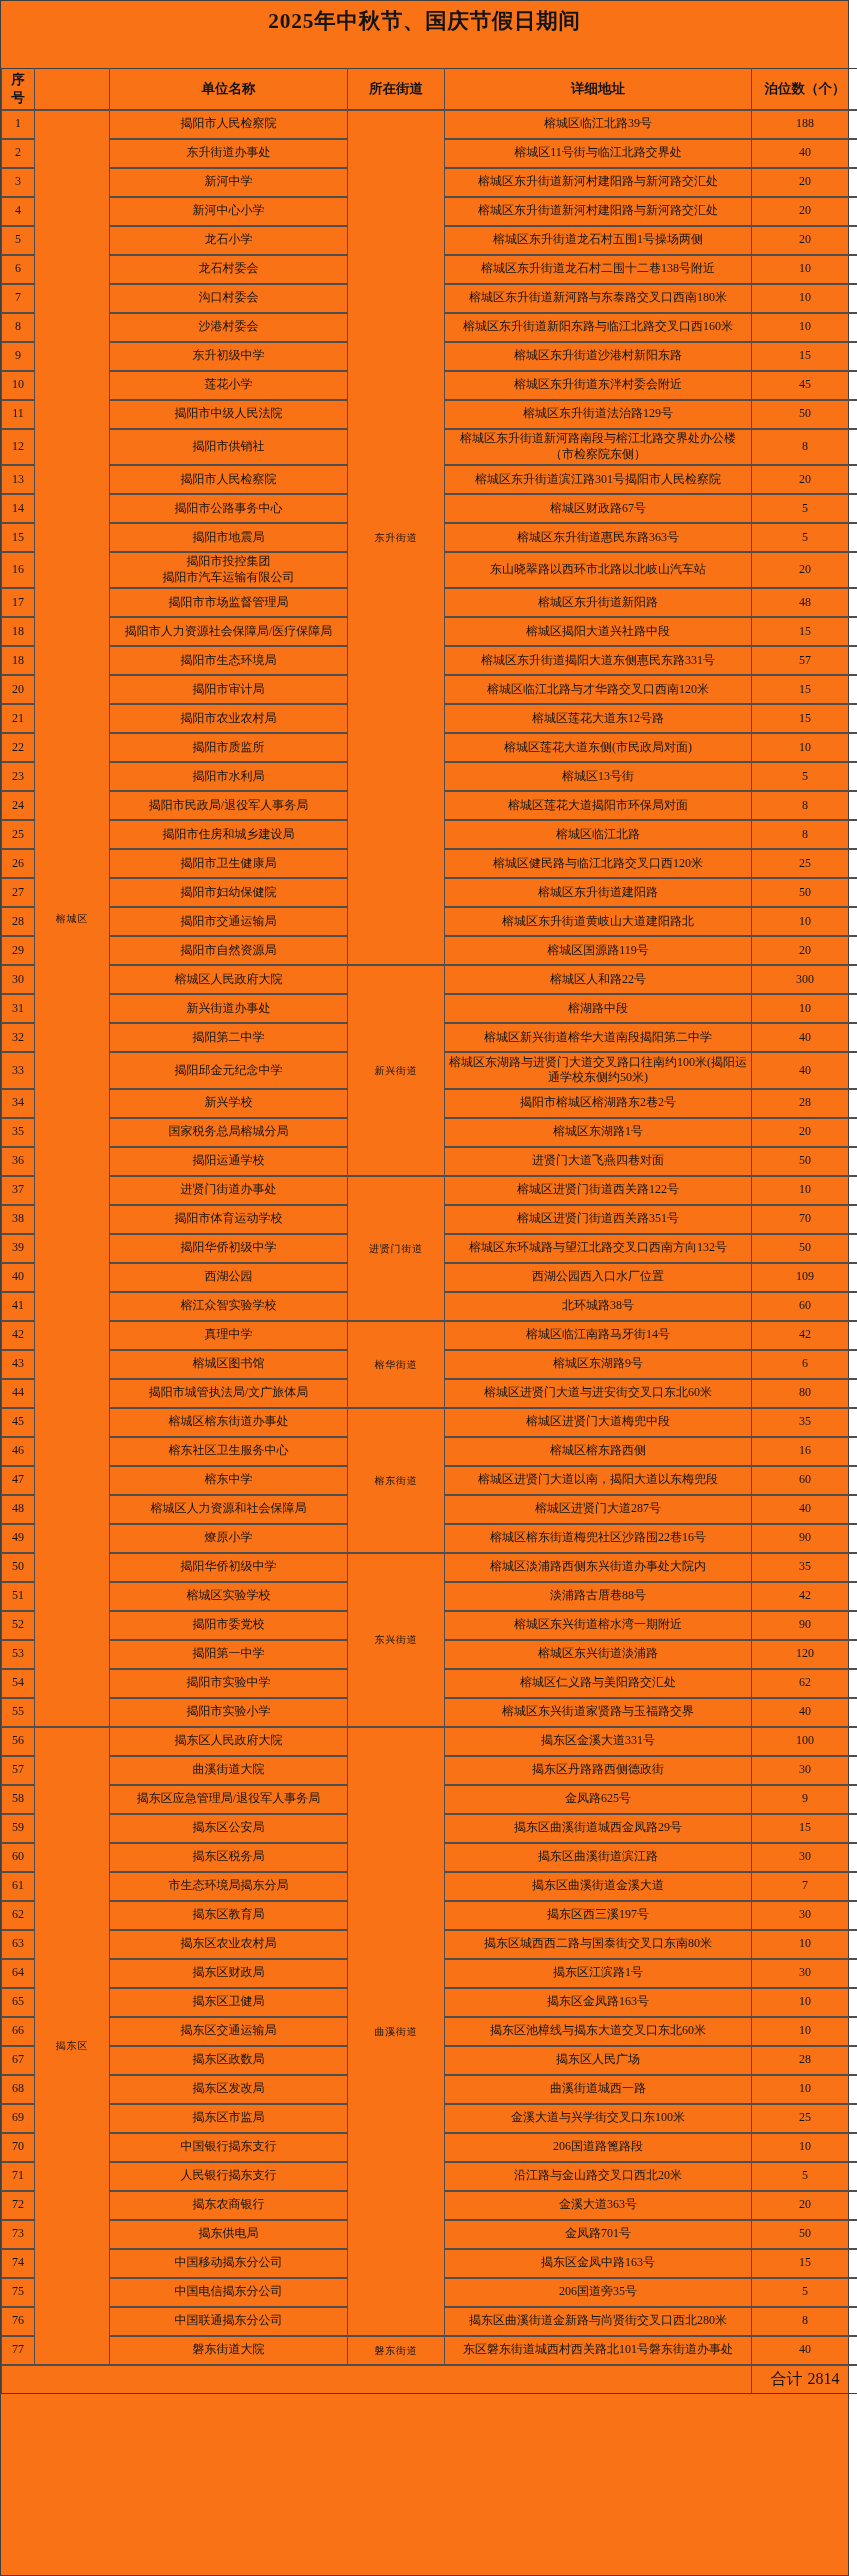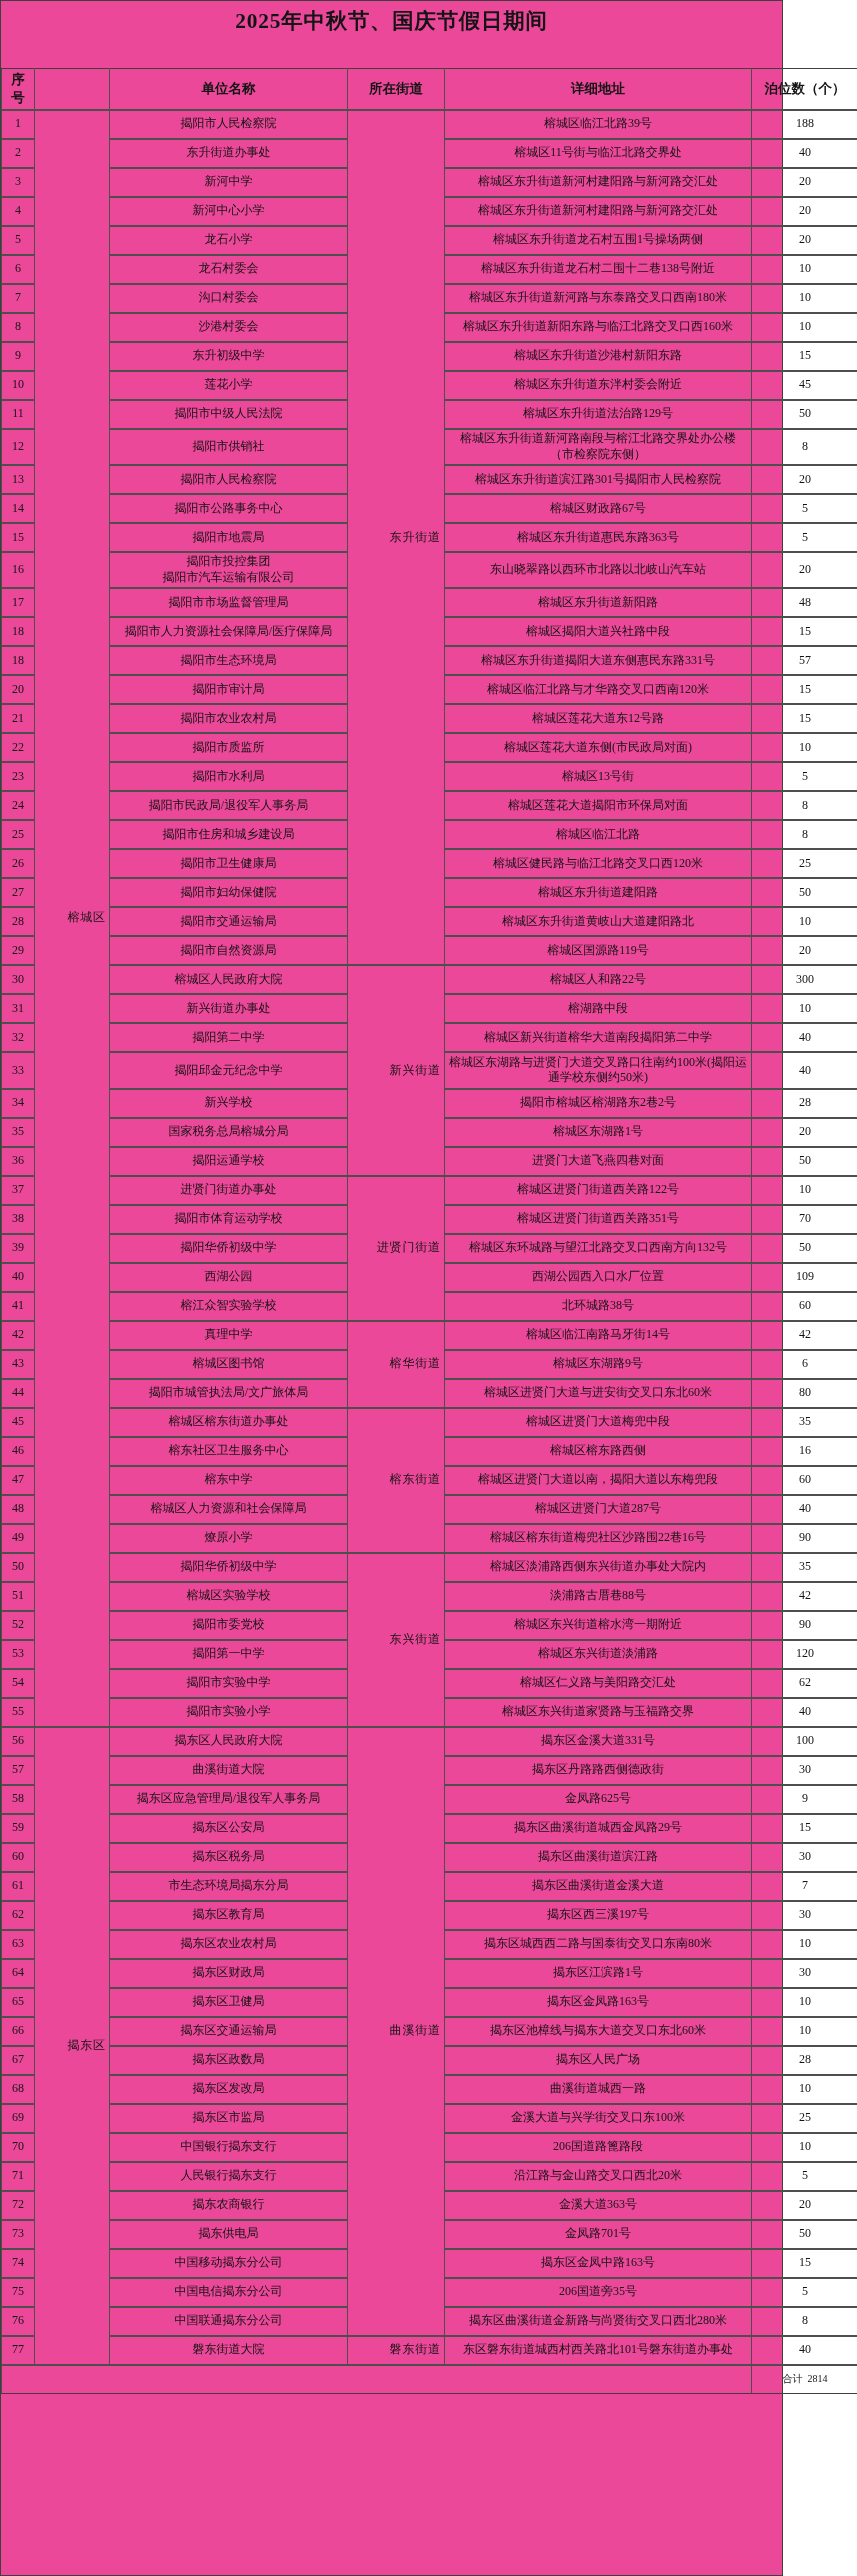--- a/index.html
+++ b/index.html
@@ -3,25 +3,25 @@
 <meta charset="utf-8">
 <style>
   html, body {
     margin: 0;
     padding: 0;
     background: #ffffff;
     font-family: "Liberation Serif", "DejaVu Serif", serif;
     color: #141414;
   }
   .page {
-    width: 783px;
+    width: 849px;
     height: 2576px;
     box-sizing: border-box;
     border: 1.6px solid #3f3f3f;
-    background: #ec4899;
+    background: #f97316;
   }
   .title-block {
     height: 67px;
     padding-top: 4.8px;
     box-sizing: border-box;
     text-align: center;
   }
   .title-line {
     font-size: 21.4px;
     font-weight: bold;
@@ -51,24 +51,24 @@
     border-top: 1.6px solid #3f3f3f;
   }
   tbody td {
     height: 29px;
     font-size: 12px;
     line-height: 1.3;
     white-space: pre-line;
   }
   td.col-index   { font-size: 12px; }
   td.col-berths  { font-size: 12px; }
-  td.district-cell, td.street-cell { font-size: 12px; letter-spacing: 0.8px; text-align: right; }
+  td.district-cell, td.street-cell { font-size: 10px; letter-spacing: 0.8px; }
   tfoot td {
     height: 29px;
-    font-size: 10px;
+    font-size: 16px;
     border-bottom: 1.6px solid #3f3f3f;
   }
   .total-cell span { padding: 0 2.4px; }
 </style>
 </head>
 <body>
 
 <div class="page">
 
   <div class="title-block">

